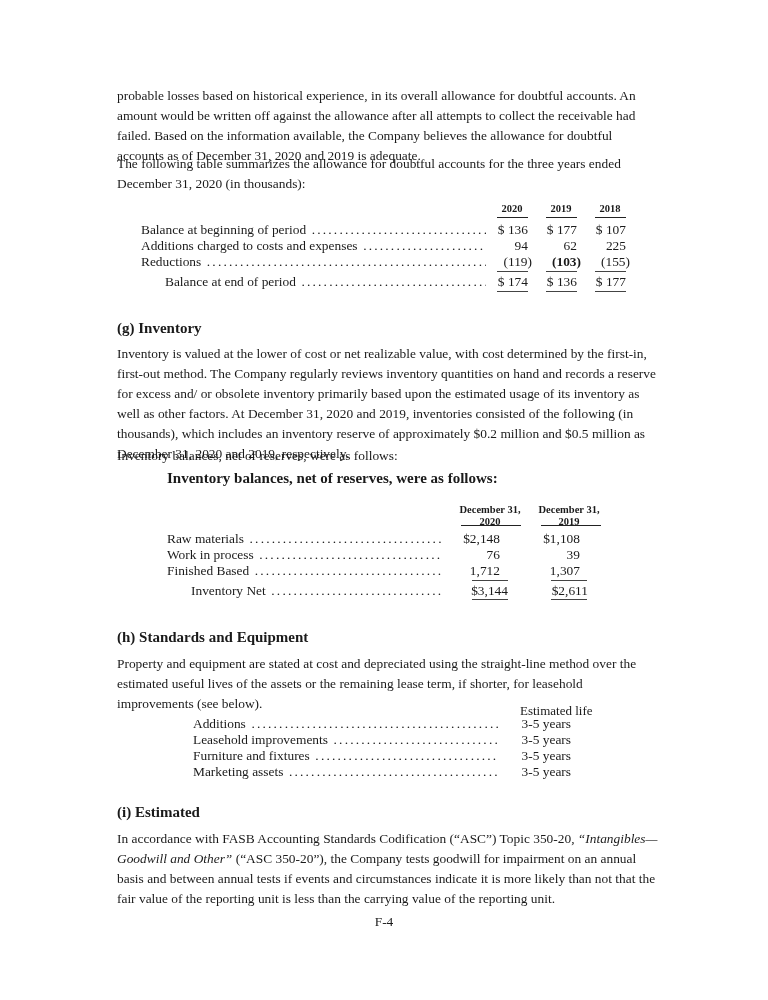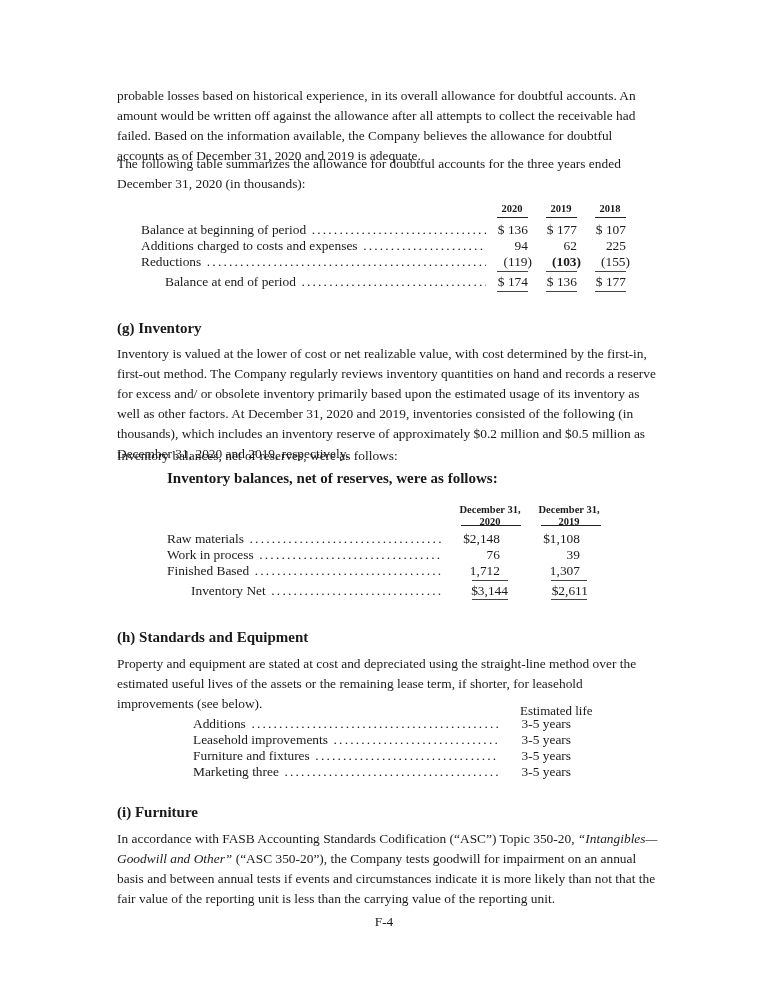--- a/index.html
+++ b/index.html
@@ -119,21 +119,21 @@
   </div>
   <div class="row" style="top:732px;">
     <div class="label" style="left:193px; width:306px;"><span>Leasehold improvements</span><span class="dots"> ...........................................................</span></div>
     <div class="num" style="left:510px; width:61px;">3-5 years</div>
   </div>
   <div class="row" style="top:748px;">
     <div class="label" style="left:193px; width:306px;"><span>Furniture and fixtures</span><span class="dots"> ...........................................................</span></div>
     <div class="num" style="left:510px; width:61px;">3-5 years</div>
   </div>
   <div class="row" style="top:764px;">
-    <div class="label" style="left:193px; width:306px;"><span>Marketing three</span><span class="dots"> ...........................................................</span></div>
+    <div class="label" style="left:193px; width:306px;"><span>Marketing assets</span><span class="dots"> ...........................................................</span></div>
     <div class="num" style="left:510px; width:61px;">3-5 years</div>
   </div>
 </div>
 
-<div class="heading" style="top:804px;">(i) Furniture</div>
+<div class="heading" style="top:804px;">(i) Estimated</div>
 <p class="para" style="top:829px;"><span>In accordance with FASB Accounting Standards Codification (“ASC”) Topic 350-20, </span><i>“Intangibles—Goodwill and Other”</i><span> (“ASC 350-20”), the Company tests goodwill for impairment on an annual basis and between annual tests if events and circumstances indicate it is more likely than not that the fair value of the reporting unit is less than the carrying value of the reporting unit.</span></p>
 
 <div class="pagenum">F-4</div>
 
 </body></html>

